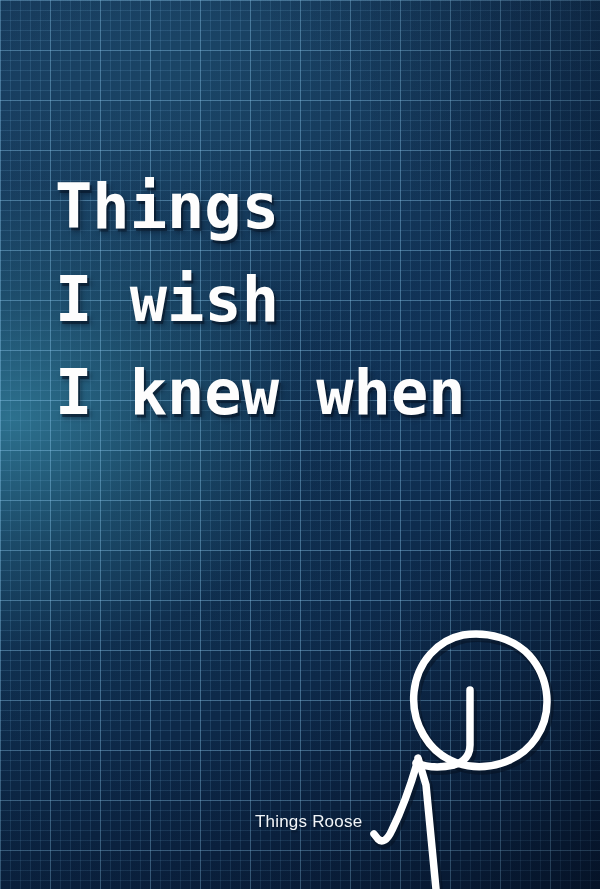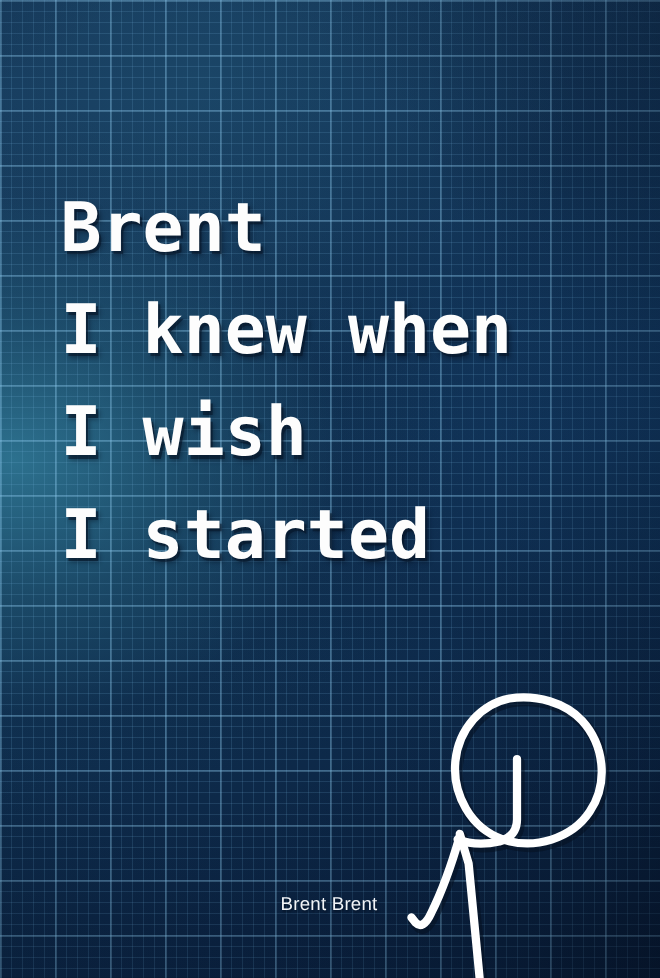--- a/index.html
+++ b/index.html
@@ -105,27 +105,26 @@
 </head>
 <body>
 
 <div id="cover">
 
   <div id="grid-fine"></div>
   <div id="grid-major"></div>
   <div id="vignette"></div>
 
   <div id="title-block">
-    <div class="title-line">Brent</div>
+    <div class="title-line">Things</div>
+    <div class="title-line">I wish</div>
     <div class="title-line">I knew when</div>
-    <div class="title-line">I wish</div>
-    <div class="title-line">I started</div>
   </div>
 
-  <div id="author">Brent Brent</div>
+  <div id="author">Things Roose</div>
 
   <svg id="figure" viewBox="0 0 230 279">
 
     <g transform="translate(2,3)">
       <path class="shadowed" d="M 93 25 C 68 30 47 52 44 82 C 41 112 58 143 87 153 C 116 163 150 152 166 128 C 183 103 180 68 159 45 C 144 29 118 21 93 25 Z"></path>
       <path class="shadowed" d="M 100 80 L 100 135 C 100 146 94 152 84 155 C 70 158 56 157 46 153"></path>
       <path class="shadowed" d="M 48 148 L 56 175 L 66 279"></path>
       <path class="shadowed" d="M 48 150 C 40 178 30 204 22 220 C 17 231 12 233 8 229 L 4 224"></path>
     </g>
 

